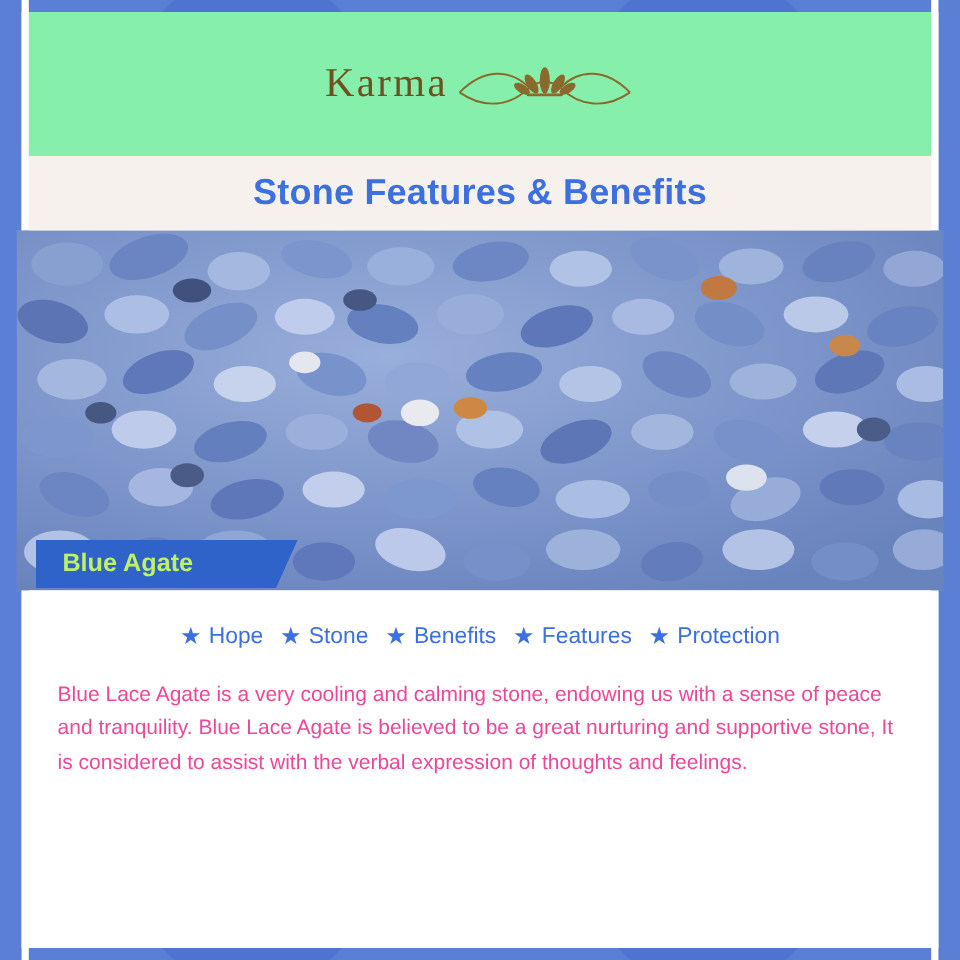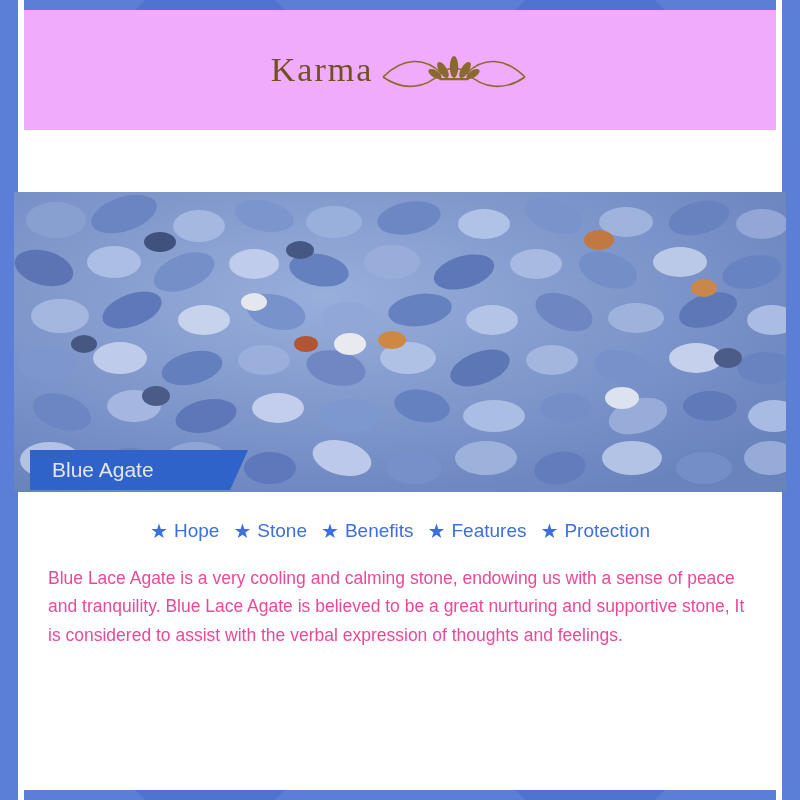--- a/index.html
+++ b/index.html
@@ -65,21 +65,21 @@
   .edge-right-inner { right: 18px; top: 0; width: 6px; height: 800px; background: #ffffff; }
 
   
   .header {
     position: absolute;
     z-index: 3;
     top: 10px;
     left: 24px;
     right: 24px;
     height: 120px;
-    background: #f0abfc;
+    background: #86efac;
     display: flex;
     align-items: center;
     justify-content: center;
   }
   .logo {
     display: flex;
     align-items: center;
     gap: 6px;
     color: #7a5a24;
   }
@@ -136,23 +136,23 @@
     left: 30px;
     top: 450px;
     height: 40px;
     min-width: 200px;
     background: #2f63c9;
     display: flex;
     align-items: center;
     padding: 0 26px 0 22px;
   }
   .stone-label-text {
-    color: #e5e5e5;
+    color: #bef264;
     font-size: 21px;
-    font-weight: normal;
+    font-weight: bold;
   }
   .stone-label:after {
     content: "";
     position: absolute;
     right: -18px; top: 0;
     width: 0; height: 0;
     border-top: 40px solid #2f63c9;
     border-right: 18px solid transparent;
   }
 
@@ -245,20 +245,23 @@
             <ellipse cx="86" cy="23" rx="4" ry="9" transform="rotate(32 86 23)"></ellipse>
             <ellipse cx="56" cy="27" rx="3.6" ry="7.5" transform="rotate(-58 56 27)"></ellipse>
             <ellipse cx="94" cy="27" rx="3.6" ry="7.5" transform="rotate(58 94 27)"></ellipse>
             <rect x="60" y="31" width="30" height="2.2" rx="1.1"></rect>
           </g>
         </svg>
       </span>
     </div>
   </div>
 
+  <div class="title-band">
+    <span class="title-text">Stone Features &amp; Benefits</span>
+  </div>
 
   <div class="photo">
     <svg class="photo-canvas" viewBox="0 0 772 300" preserveAspectRatio="none" xmlns="http://www.w3.org/2000/svg">
       <defs>
         <radialGradient id="g1" cx="40%" cy="35%" r="75%">
           <stop offset="0%" stop-color="#9db2dd"></stop>
           <stop offset="100%" stop-color="#6b84be"></stop>
         </radialGradient>
       </defs>
       <rect width="772" height="300" fill="url(#g1)"></rect>

